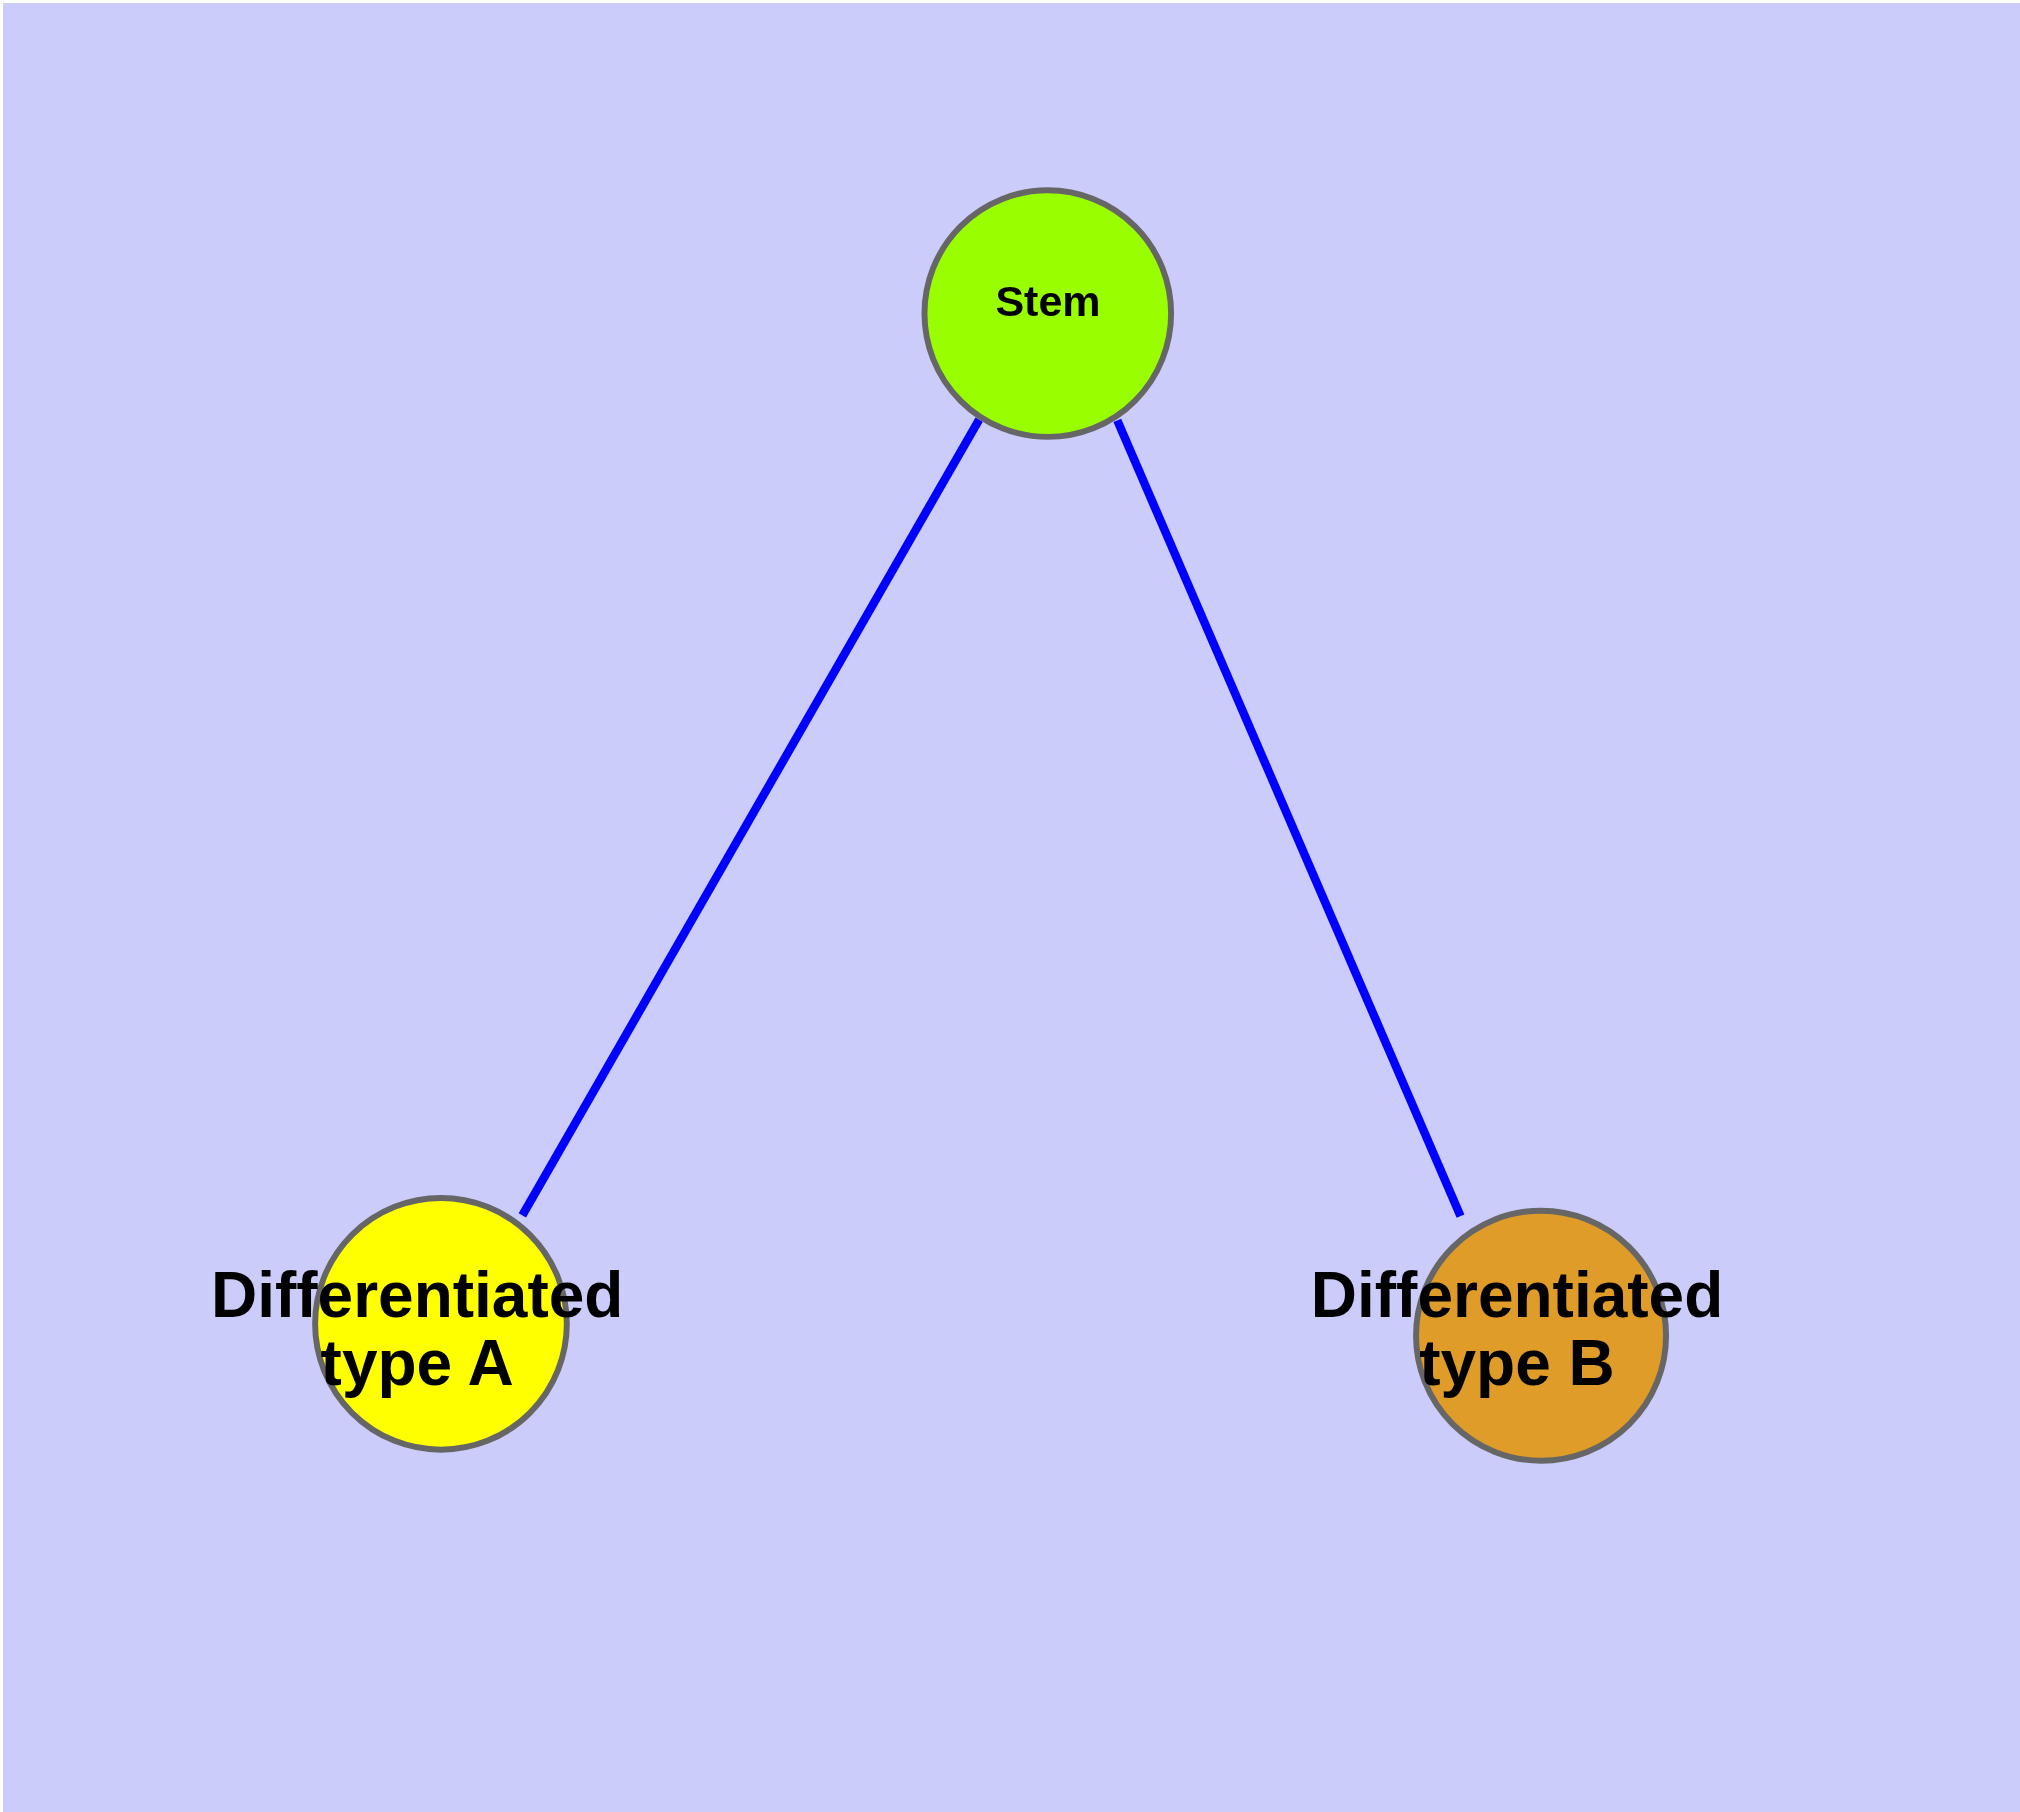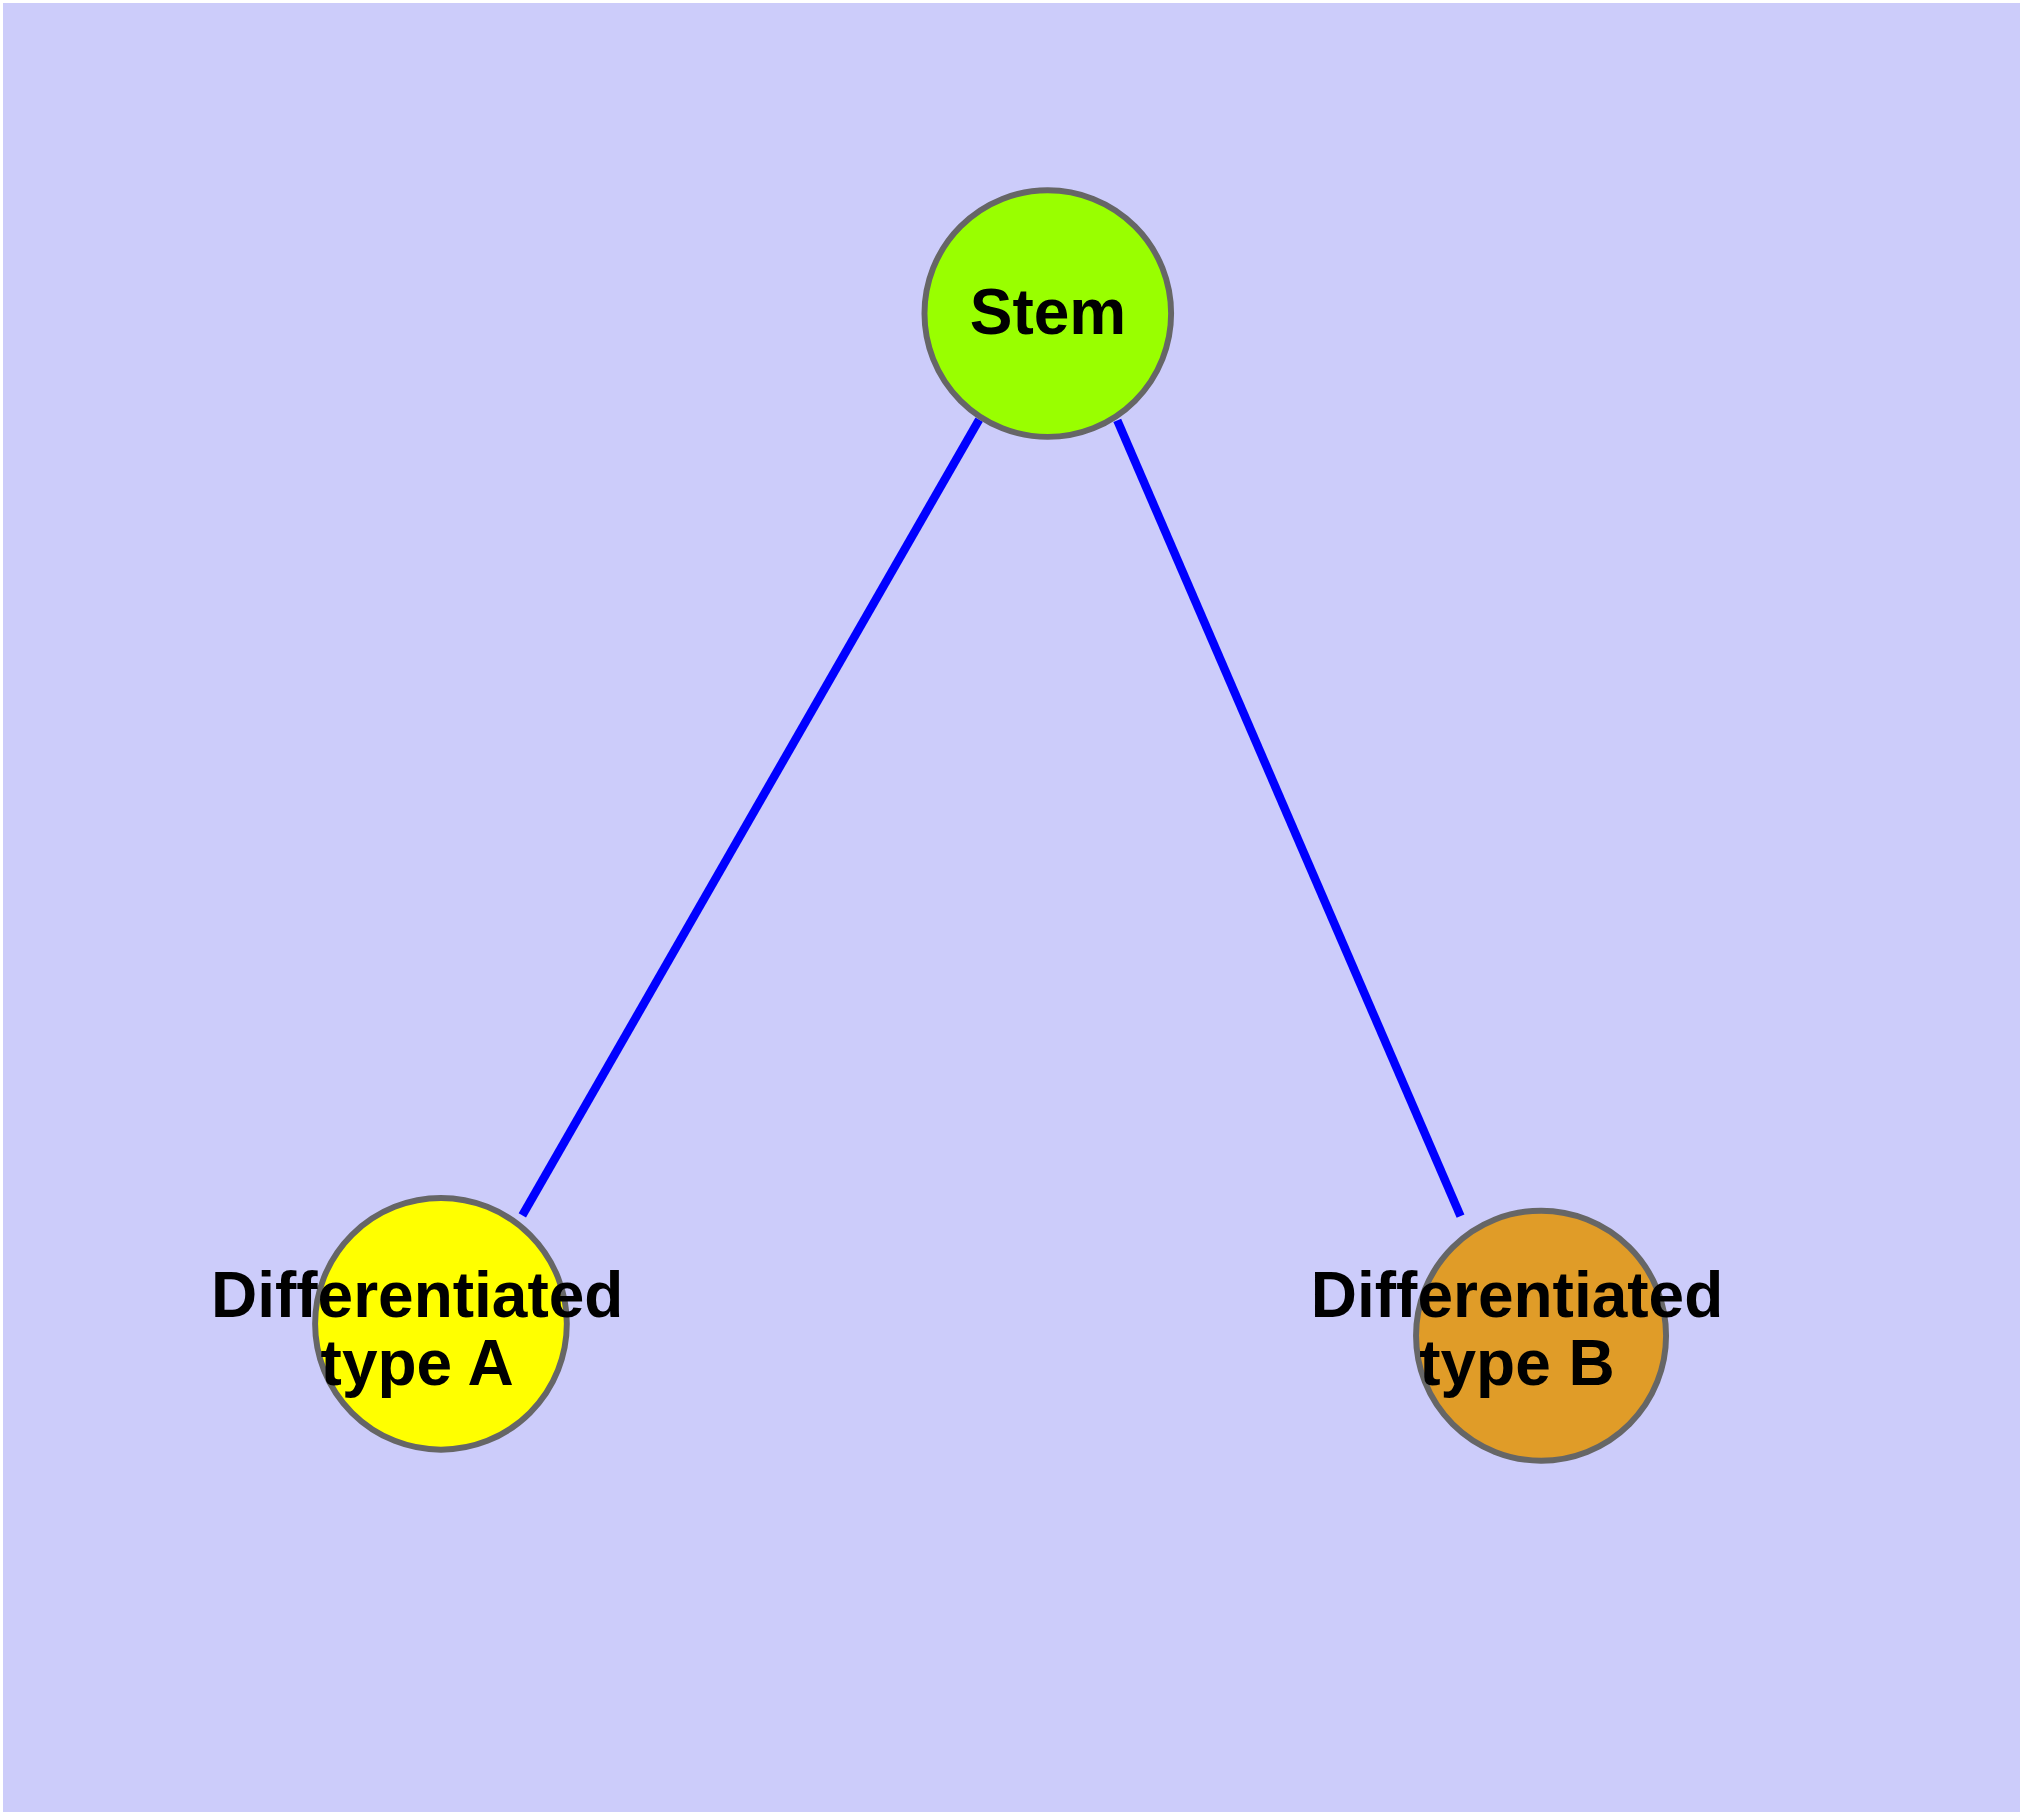--- a/index.html
+++ b/index.html
@@ -59,20 +59,20 @@
       <line class="graph-edge" x1="1155" y1="495" x2="616" y2="1434" stroke="#0000ff" stroke-width="10" stroke-linecap="butt"></line>
       <line class="graph-edge" x1="1318" y1="496" x2="1723" y2="1435" stroke="#0000ff" stroke-width="10" stroke-linecap="butt"></line>
     </g>
     <g>
       <circle cx="520" cy="1562" r="148.5" fill="#ffff00" stroke="#666666" stroke-width="7"></circle>
       <circle cx="1818" cy="1576" r="147.5" fill="#e09c28" stroke="#666666" stroke-width="7"></circle>
       <circle cx="1236" cy="370" r="145.5" fill="#99ff00" stroke="#666666" stroke-width="7"></circle>
     </g>
   </svg>
 
-  <div class="node-label root" style="left: 624px; top: 279px; width: 848px; font-size: 64px; color: rgb(0, 0, 0);">Stem</div>
+  <div class="node-label root" style="left: 624px; top: 279px; width: 848px; font-size: 43px; color: rgb(0, 0, 0);">Stem</div>
 
   <div class="node-label leaf" style="left: -6.8px; top: 1262px; width: 848px; font-size: 64px; color: rgb(0, 0, 0);"><span>Differentiated</span><br><span>type A</span></div>
 
   <div class="node-label leaf" style="left: 1093px; top: 1262px; width: 848px; font-size: 64px; color: rgb(0, 0, 0);"><span>Differentiated</span><br><span>type B</span></div>
 
 </div>
 
 
 </body></html>

